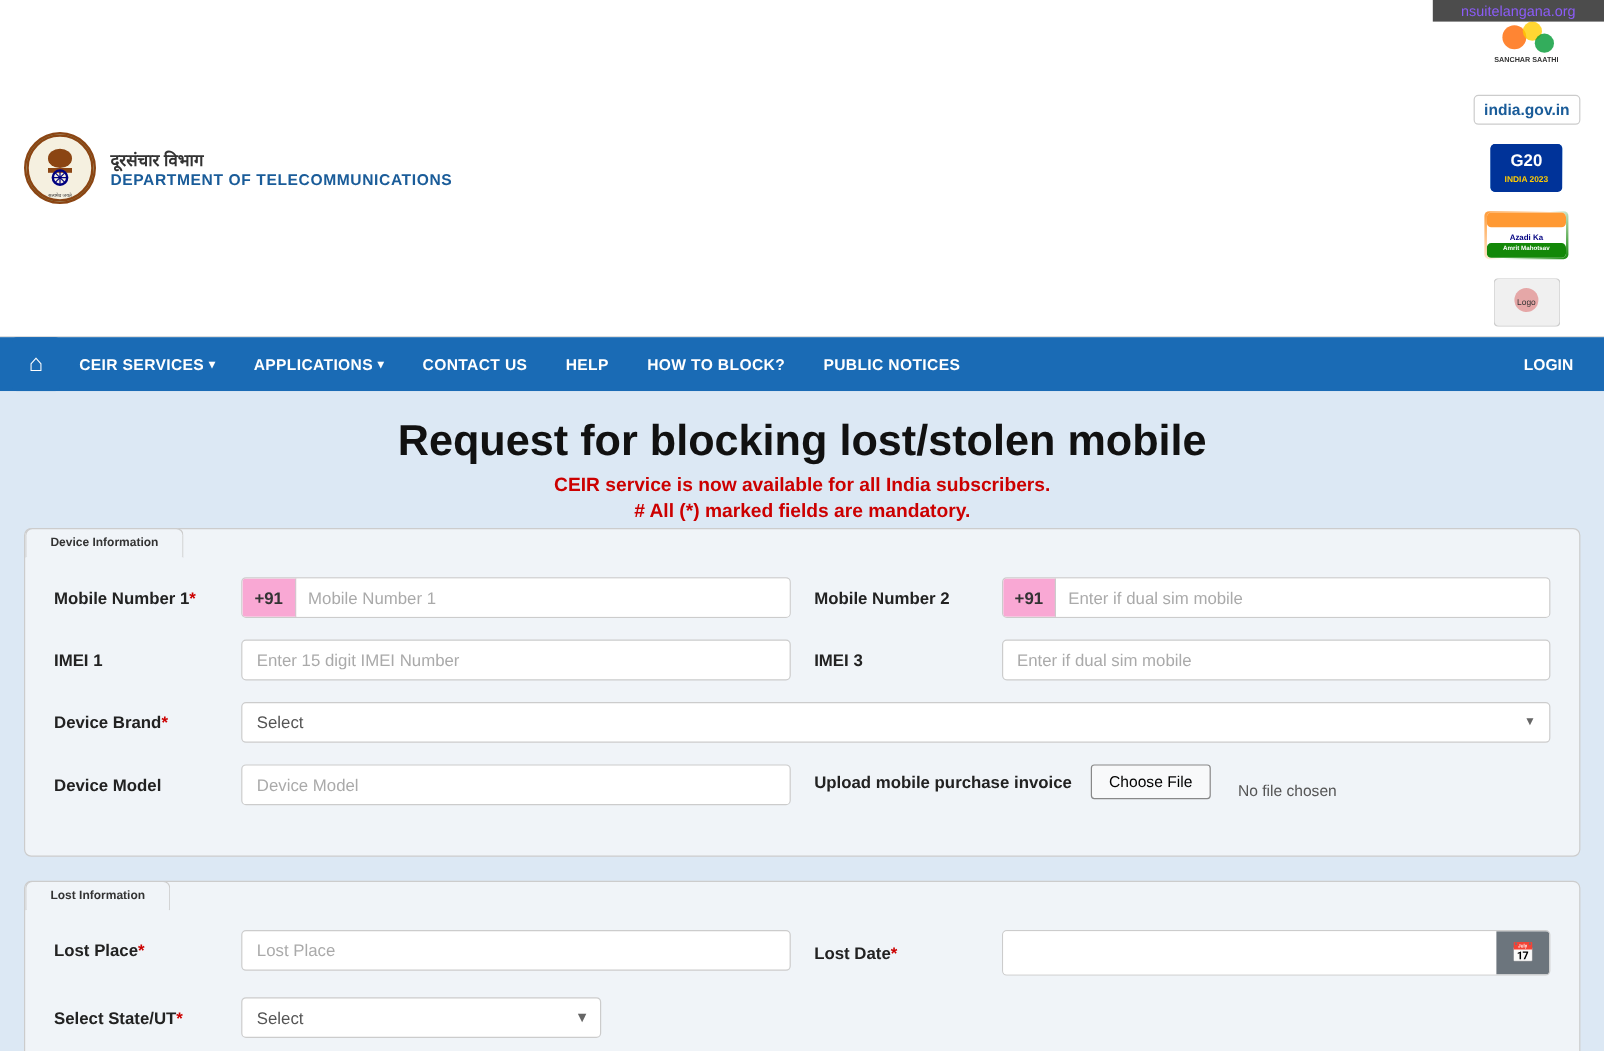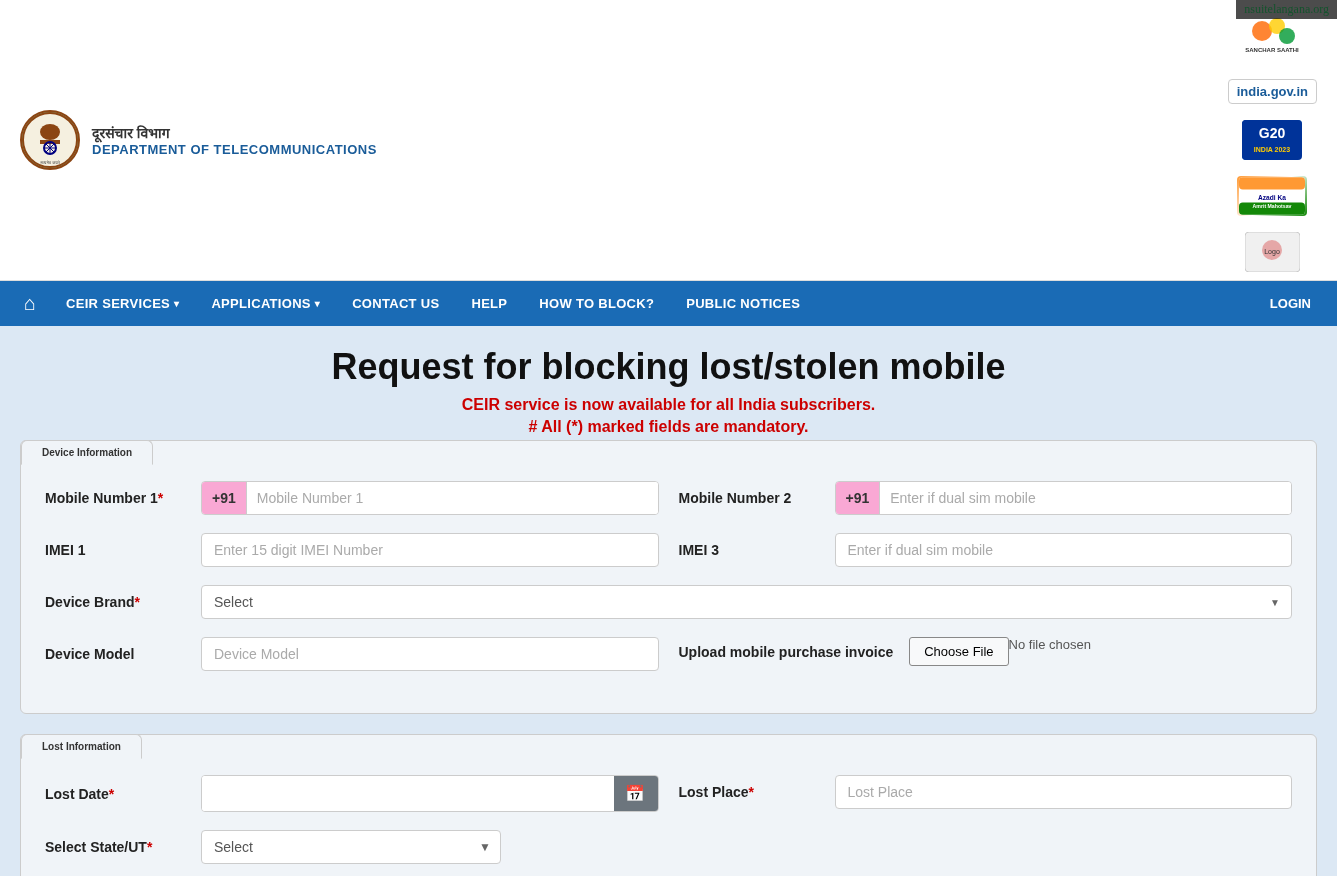--- a/index.html
+++ b/index.html
@@ -49,24 +49,23 @@
       border-radius: 4px;
       display: flex; align-items: center; justify-content: center;
       font-size: 9px; font-weight: bold; color: #333;
       text-align: center;
       padding: 2px;
     }
     .nsuitelangana {
       position: absolute;
       top: 0; right: 0;
       background: rgba(0,0,0,0.7);
-      color: #14532d;
+      color: #8b5cf6;
       font-size: 12px;
-      padding: 2px 8px;
-      font-family: Liberation Serif, serif;
+      padding: 2px 24px;
     }
 
     
     .navbar {
       background: #1a6bb5;
       display: flex;
       align-items: center;
       padding: 0 10px;
       height: 45px;
       gap: 0;
@@ -236,22 +235,22 @@
       position: absolute;
       right: 12px; top: 50%;
       transform: translateY(-50%);
       font-size: 10px;
       color: #666;
       pointer-events: none;
     }
 
     .file-upload-group {
       display: flex;
-      align-items: flex-start;
-      gap: 0;
+      align-items: flex-end;
+      gap: 23px;
     }
     .choose-file-btn {
       background: #f8f9fa;
       border: 1px solid #888;
       border-radius: 3px;
       padding: 6px 14px;
       font-size: 13px;
       cursor: pointer;
       white-space: nowrap;
     }
@@ -465,37 +464,37 @@
         </div>
 
       </div>
     </div>
 
     <div class="form-section">
       <div class="section-title-tab">Lost Information</div>
       <div class="form-content">
 
         <div class="form-row">
+          <div class="form-group">
+            <label class="form-label">
+              <span>Lost Place</span><span class="required">*</span>
+            </label>
+            <input type="text" class="form-control" placeholder="Lost Place" style="">
+          </div>
           <div class="form-group">
             <label class="form-label">
               <span>Lost Date</span><span class="required">*</span>
             </label>
             <div class="date-input-group">
               <input type="text" class="date-input" style="">
               <button class="date-icon-btn">
                 <span>📅</span>
               </button>
             </div>
           </div>
-          <div class="form-group">
-            <label class="form-label">
-              <span>Lost Place</span><span class="required">*</span>
-            </label>
-            <input type="text" class="form-control" placeholder="Lost Place" style="">
-          </div>
         </div>
 
         <div class="full-width-group">
           <label class="form-label">
             <span>Select State/UT</span><span class="required">*</span>
           </label>
           <div style="position:relative; width:300px;">
             <select style="width:100%; padding:8px 30px 8px 12px; border:1px solid #ccc; border-radius:4px; font-size:14px; color:#555; background:#fff; appearance:none; cursor:pointer;">
               <option>Select</option>
             </select>

